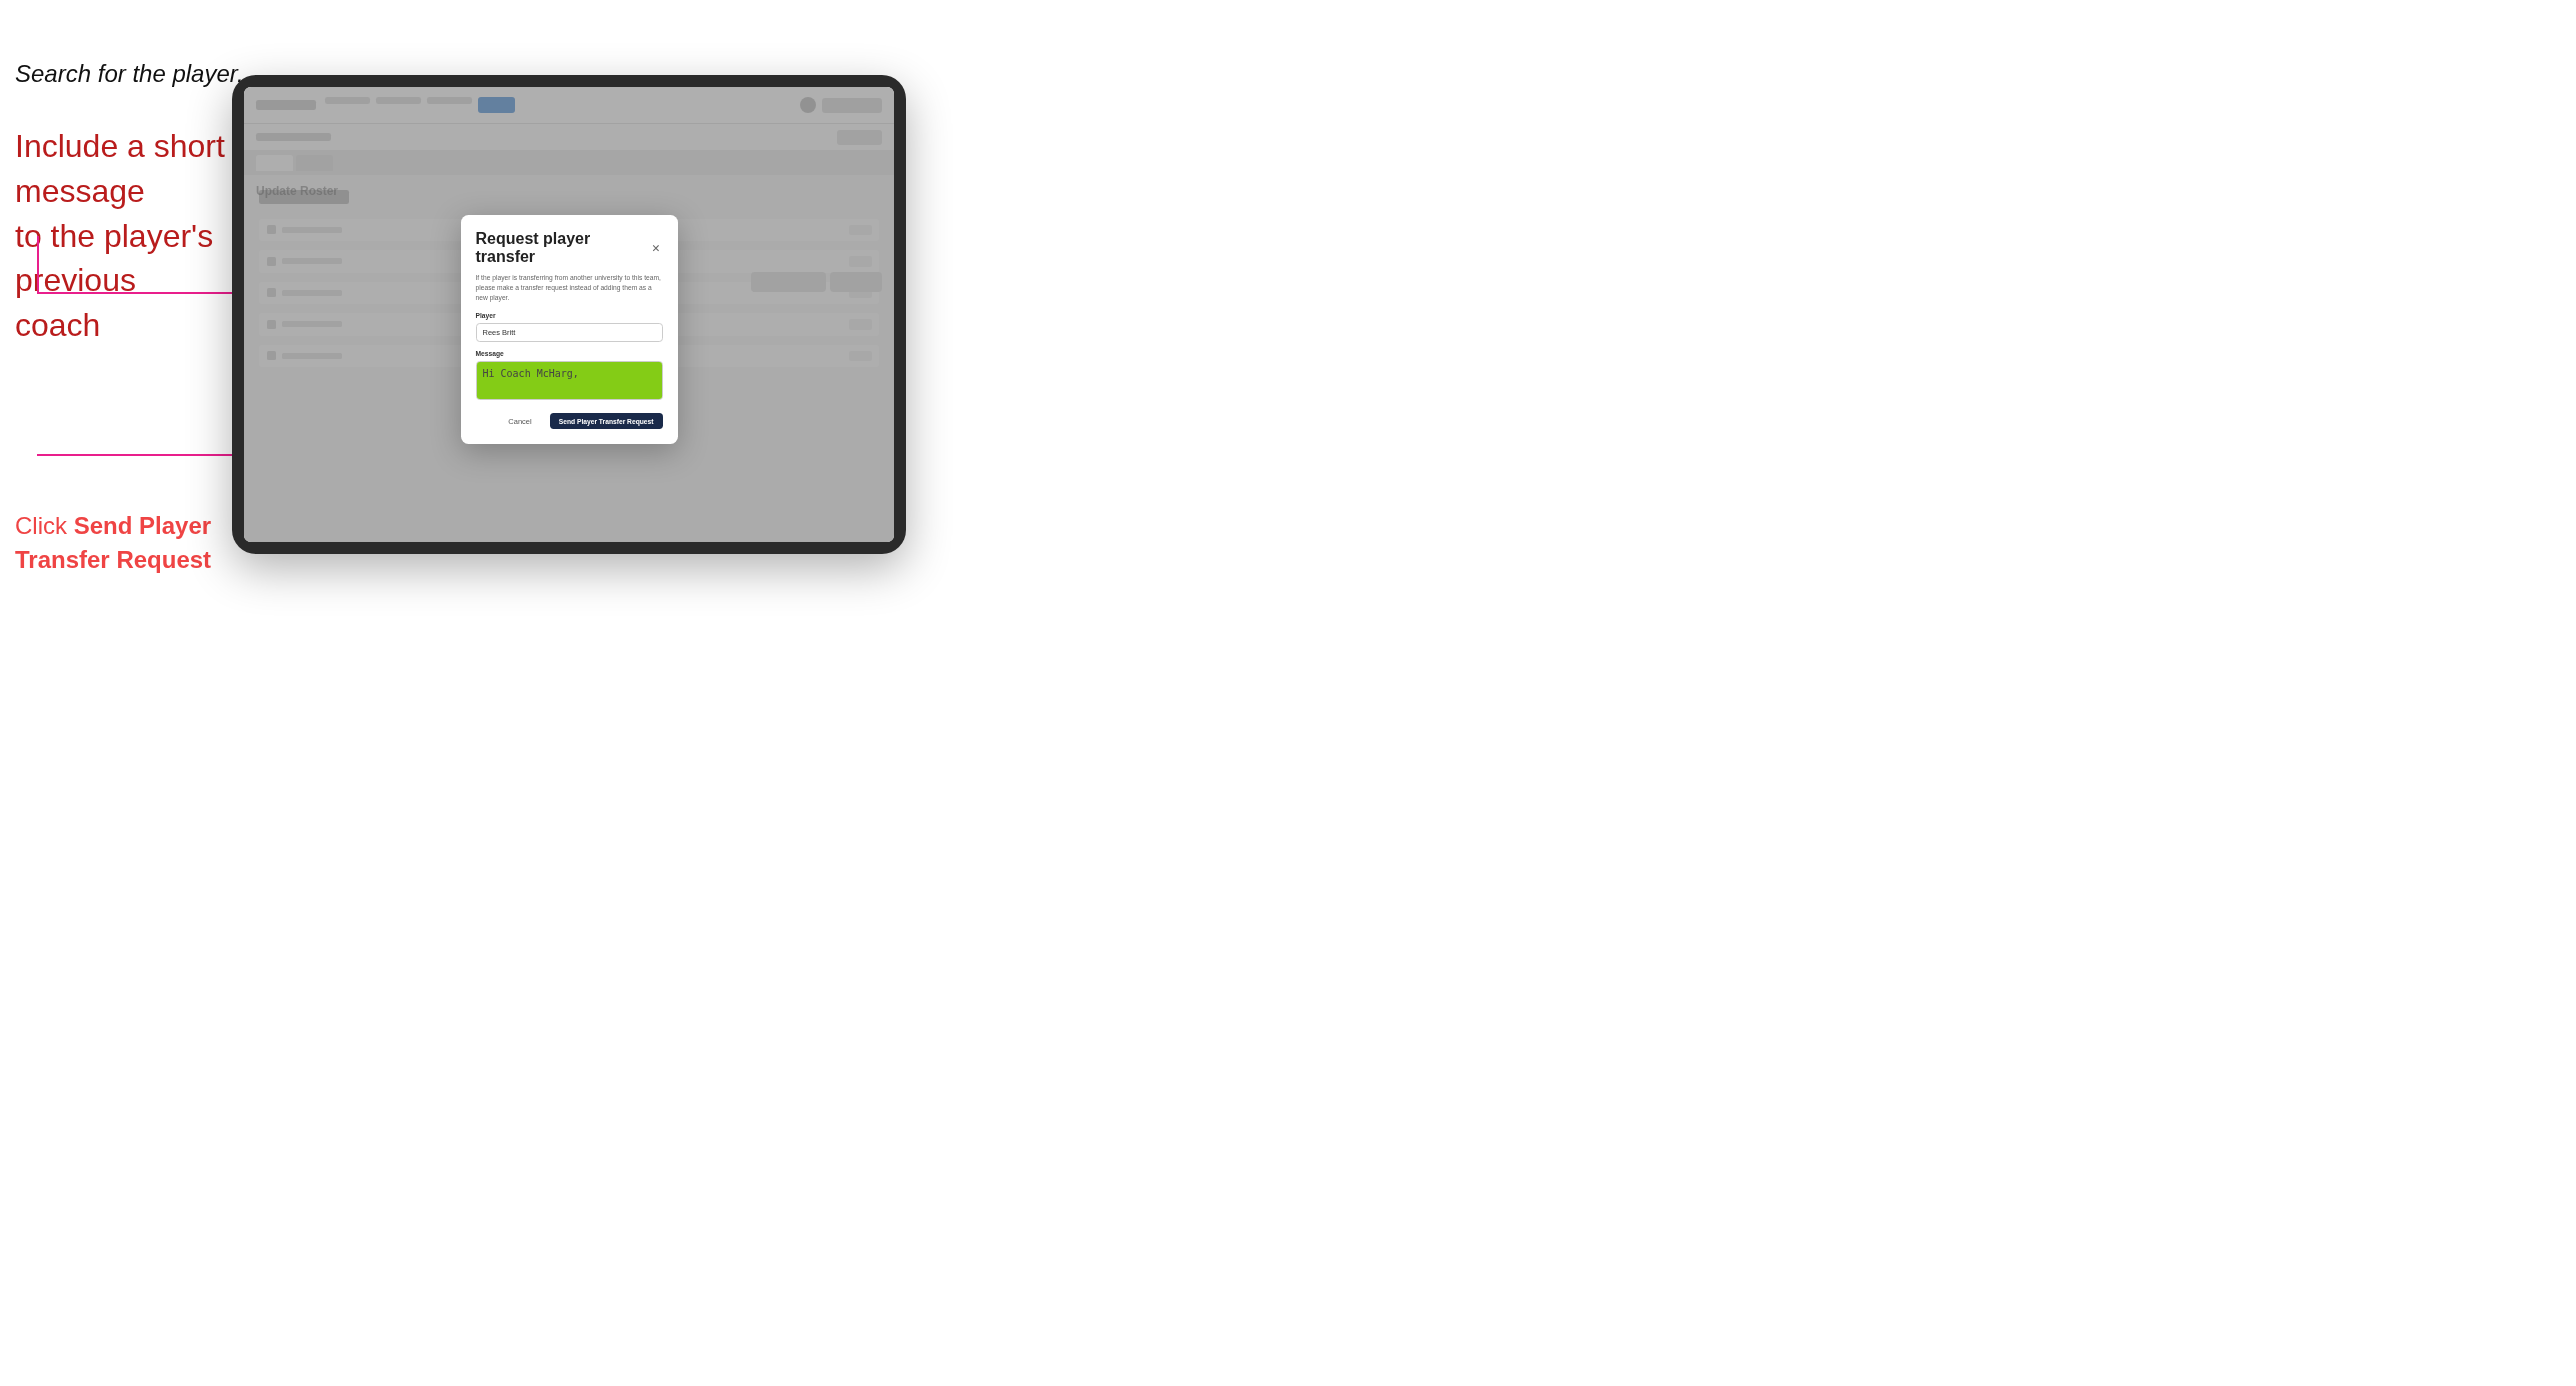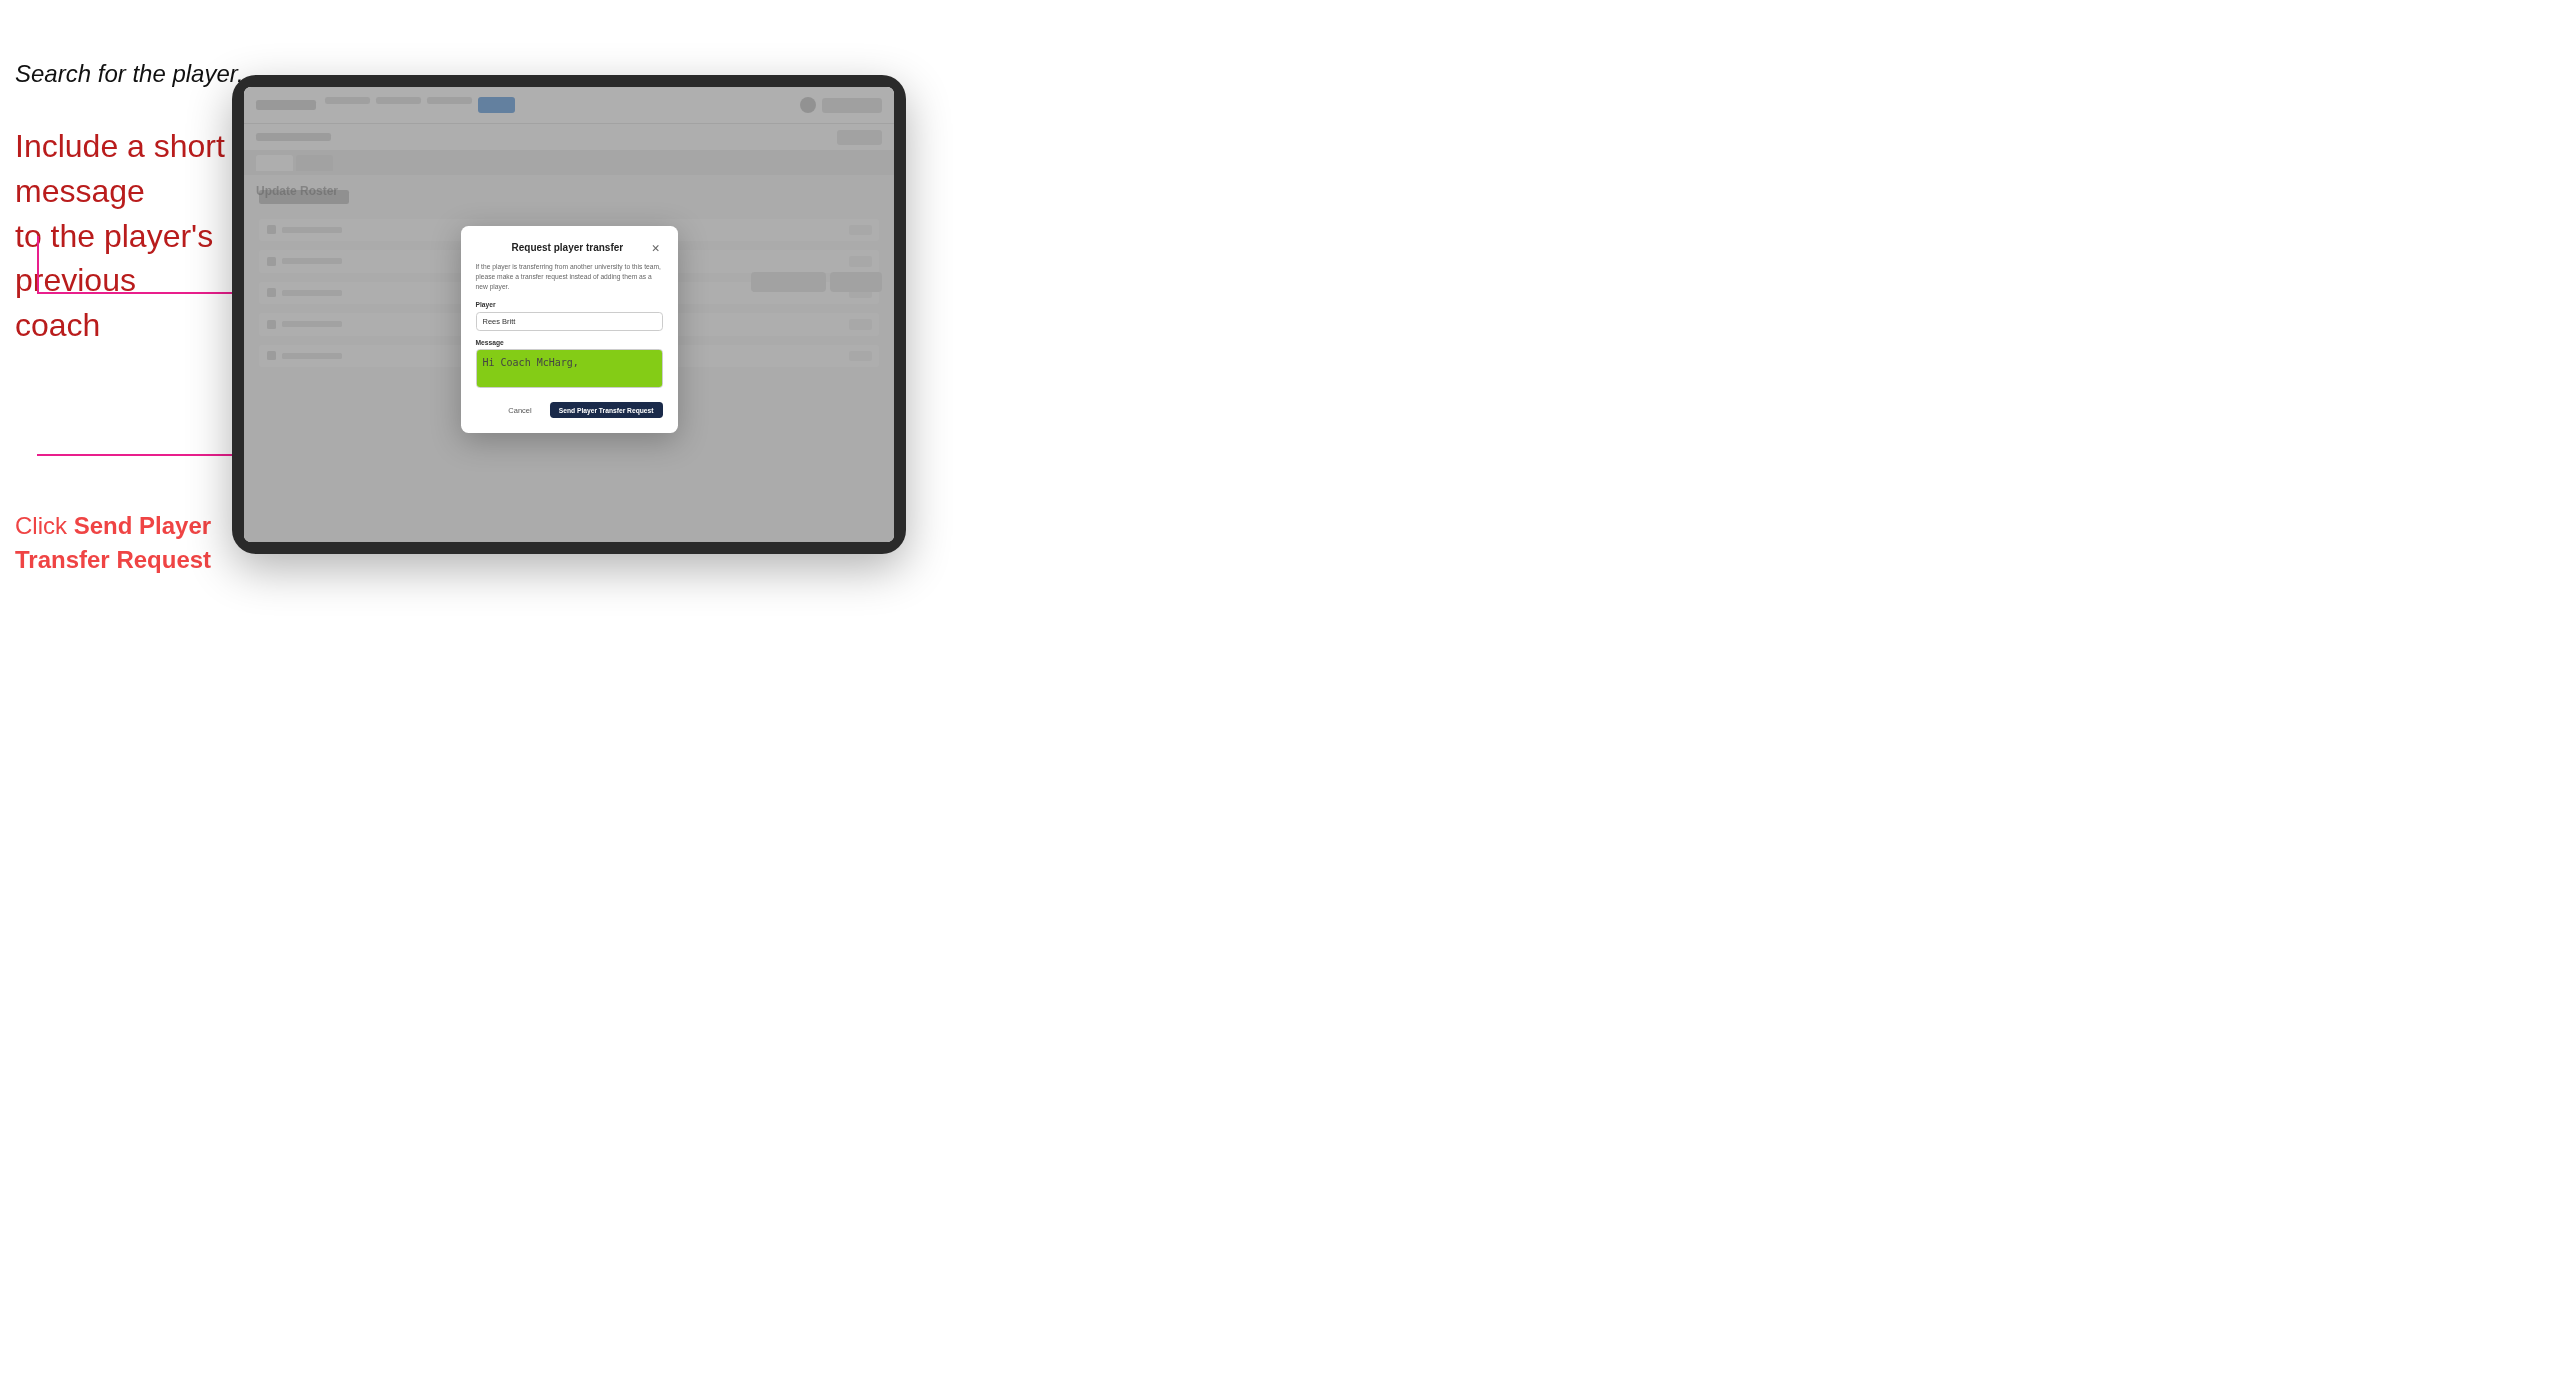--- a/index.html
+++ b/index.html
@@ -343,24 +343,23 @@
     }
 
     .modal-header {
       display: flex;
       justify-content: space-between;
       align-items: center;
       margin-bottom: 7.5px;
     }
 
     .modal-title {
-      font-size: 10px;
+      font-size: 16px;
       font-weight: 700;
       color: #222;
-      margin-left: 36px;
     }
 
     .modal-close {
       width: 13.5px;
       height: 13.5px;
       cursor: pointer;
       color: #666;
       font-size: 10.5px;
       display: flex;
       align-items: center;

